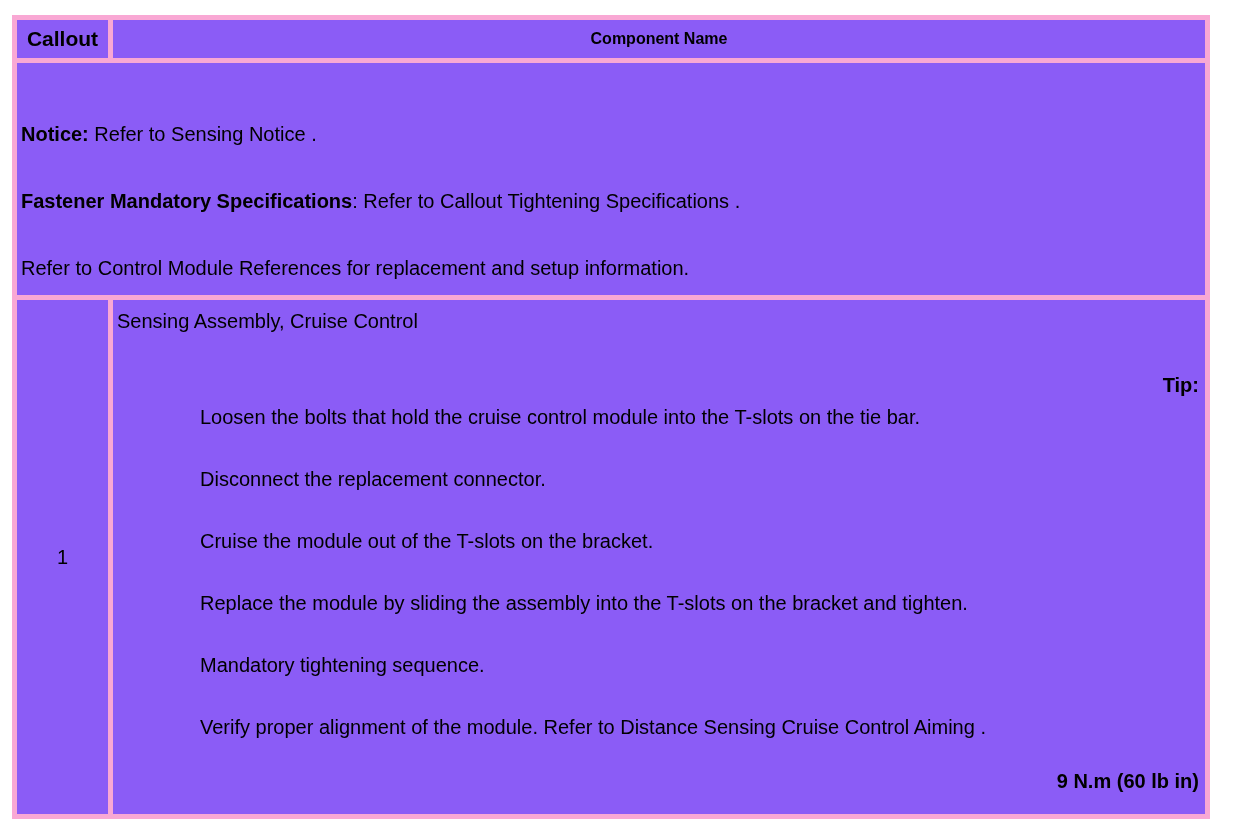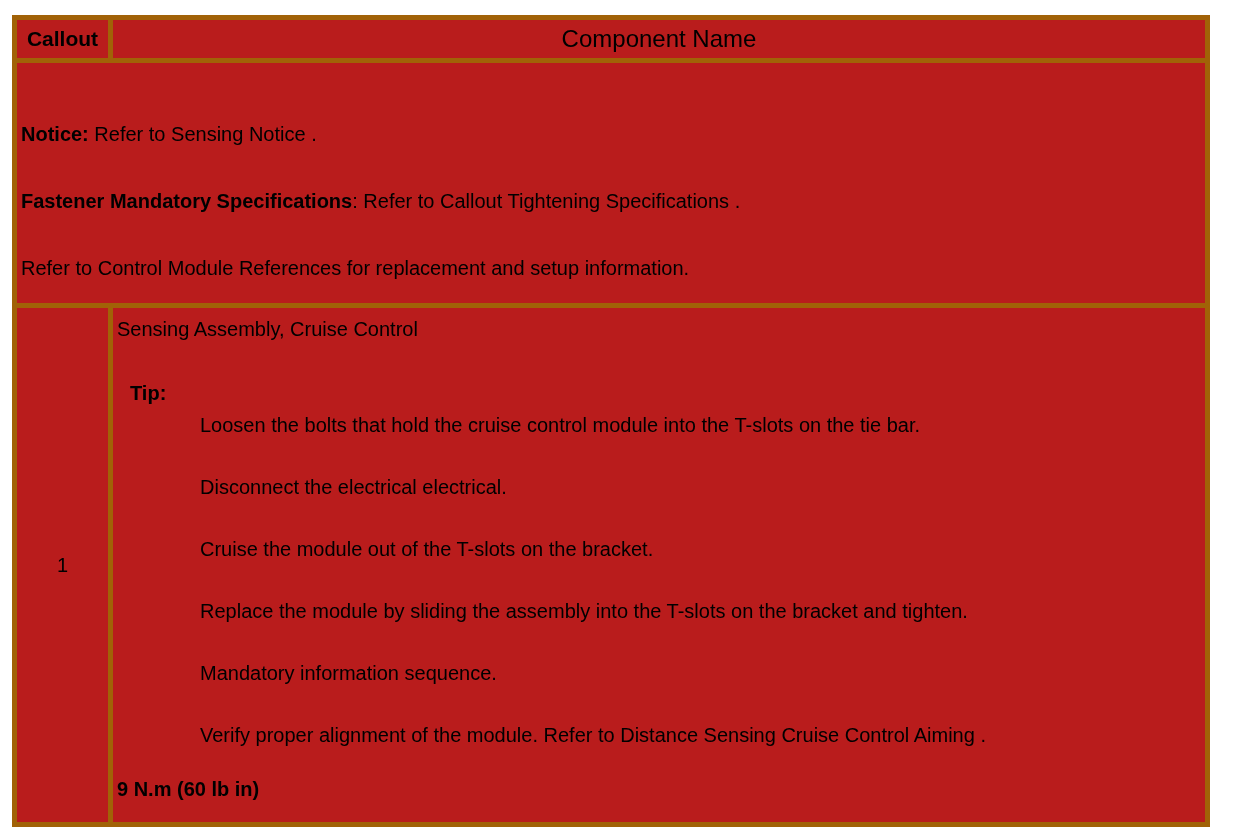--- a/index.html
+++ b/index.html
@@ -13,62 +13,62 @@
     font-family: "Liberation Sans", sans-serif;
   }
   table.doc {
     border-collapse: collapse;
     margin: 15px 0 0 12px;
     width: 1198px;
     table-layout: fixed;
     background: #ffffff;
   }
   table.doc th, table.doc td {
-    border: 5px solid #a16207;
-    background: #b91c1c;
+    border: 5px solid #f9a8d4;
+    background: #8b5cf6;
   }
   th.callout-h {
     width: 96px;
     font-size: 21px;
     font-weight: bold;
     text-align: center;
     padding: 8px 2px;
     line-height: 22px;
   }
   th.comp-h {
-    font-size: 24px;
-    font-weight: normal;
+    font-size: 16px;
+    font-weight: bold;
     text-align: center;
     padding: 8px 4px;
     line-height: 22px;
   }
   td.notice-cell {
     padding: 60px 6px 8px 4px;
     vertical-align: top;
   }
   .para {
     margin: 0 0 45px 0;
     font-size: 20px;
     line-height: 22px;
     white-space: pre-wrap;
   }
-  .para:last-child { margin-bottom: 16px; }
+  .para:last-child { margin-bottom: 8px; }
   td.callout-cell {
     text-align: center;
     vertical-align: middle;
     font-size: 20px;
     line-height: 22px;
   }
   td.content-cell {
     vertical-align: top;
     padding: 10px 6px 22px 4px;
     font-size: 20px;
     line-height: 22px;
   }
-  .b { font-weight: bold; }
+  .b { font-weight: bold; text-align: right; }
   .tip-label { margin-top: 42px; margin-left: 13px; }
   .tip-item {
     margin-left: 83px;
     margin-top: 40px;
   }
   .tip-item:first-child { margin-top: 10px; }
   .torque { margin-top: 32px; }
 </style>
 </head>
 <body>
@@ -88,23 +88,23 @@
       </td>
     </tr>
 
     <tr>
       <td class="callout-cell">1</td>
       <td class="content-cell">
         <div>Sensing Assembly, Cruise Control</div>
         <div class="b tip-label">Tip:</div>
         <div>
           <div class="tip-item">Loosen the bolts that hold the cruise control module into the T-slots on the tie bar.</div>
-          <div class="tip-item">Disconnect the electrical electrical.</div>
+          <div class="tip-item">Disconnect the replacement connector.</div>
           <div class="tip-item">Cruise the module out of the T-slots on the bracket.</div>
           <div class="tip-item">Replace the module by sliding the assembly into the T-slots on the bracket and tighten.</div>
-          <div class="tip-item">Mandatory information sequence.</div>
+          <div class="tip-item">Mandatory tightening sequence.</div>
           <div class="tip-item">Verify proper alignment of the module. Refer to Distance Sensing Cruise Control Aiming .</div>
         </div>
         <div class="b torque">9 N.m (60 lb in)</div>
       </td>
     </tr>
   </tbody>
 </table>
 
 </body></html>

